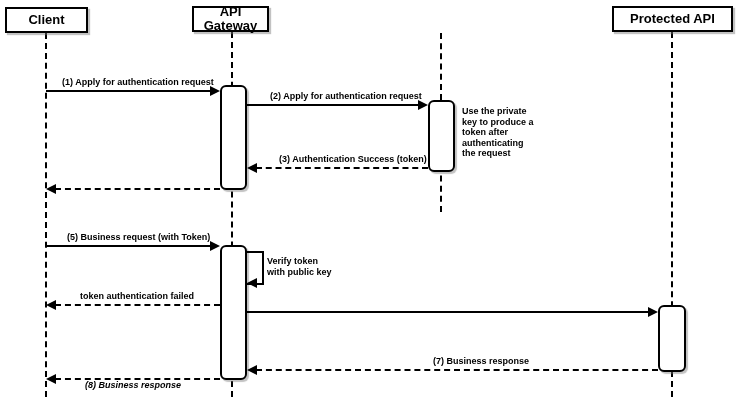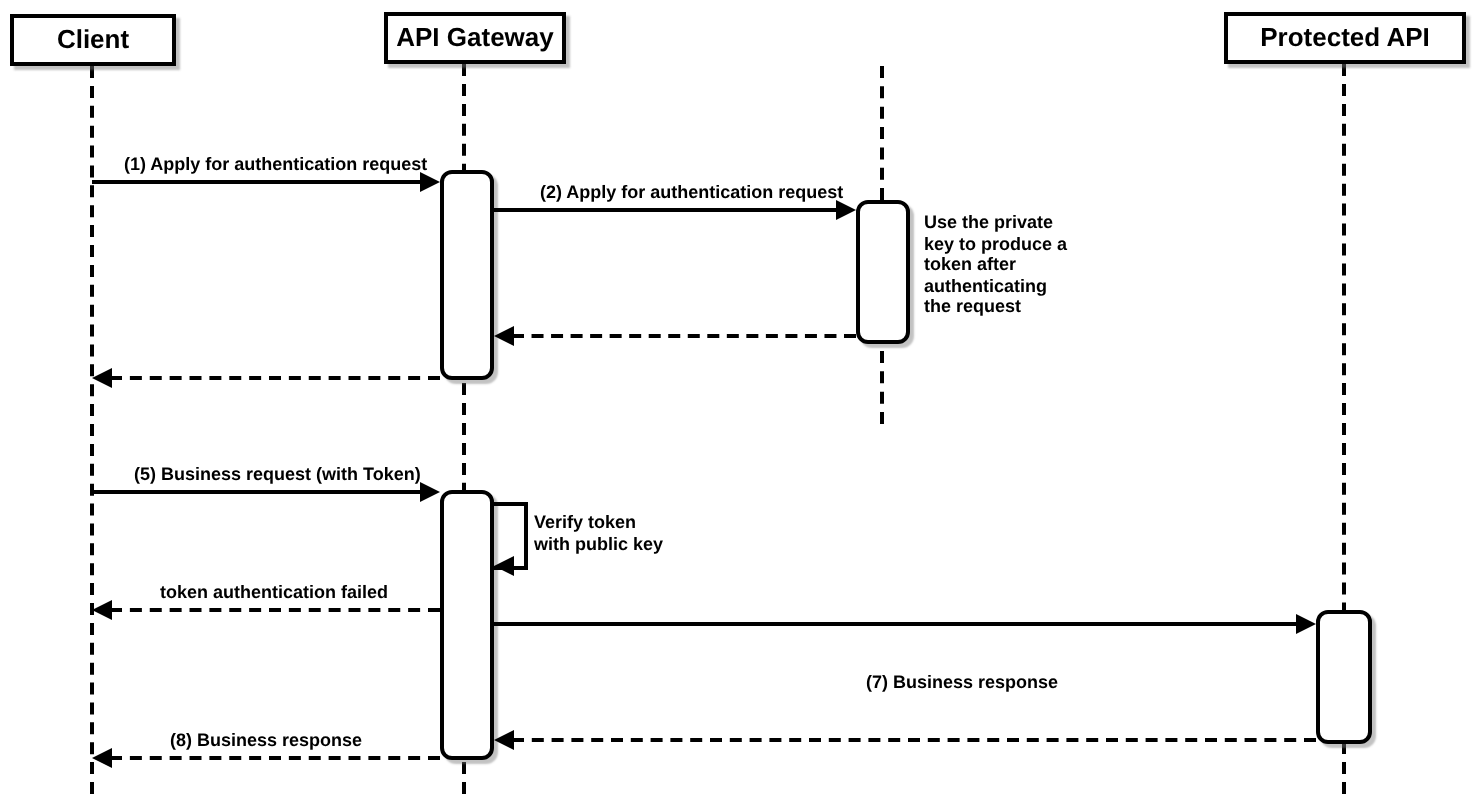--- a/index.html
+++ b/index.html
@@ -87,53 +87,54 @@
     white-space: pre-line;
     z-index: 4;
   }
 </style>
 </head>
 <body>
 
 <div id="canvas">
     <div class="actor-box" style="left: 5px; top: 7px; width: 83px; height: 26px;">Client</div>
     <div class="lifeline" style="left: 45px; top: 33px; height: 364px;"></div>
-    <div class="actor-box" style="left: 192px; top: 6px; width: 91px; height: 26px;">API Gateway</div>
+    <div class="actor-box" style="left: 192px; top: 6px; width: 77px; height: 26px;">API Gateway</div>
     <div class="lifeline" style="left: 231px; top: 32px; height: 365px;"></div>
     <div class="lifeline" style="left: 440px; top: 33px; height: 179px;"></div>
     <div class="actor-box" style="left: 612px; top: 6px; width: 121px; height: 26px;">Protected API</div>
     <div class="lifeline" style="left: 671px; top: 32px; height: 365px;"></div>
     <div class="activation" style="left: 220px; top: 85px; width: 27px; height: 105px;"></div>
     <div class="activation" style="left: 428px; top: 100px; width: 27px; height: 72px;"></div>
     <div class="activation" style="left: 220px; top: 245px; width: 27px; height: 135px;"></div>
     <div class="activation" style="left: 658px; top: 305px; width: 28px; height: 67px;"></div>
     <div class="msg-line solid" style="left: 46px; top: 90px; width: 165px;"></div>
     <div class="arrowhead right" style="left: 210px; top: 86px;"></div>
     <div class="msg-label" style="left: 62px; top: 77px;">(1) Apply for authentication request</div>
     <div class="msg-line solid" style="left: 247px; top: 104px; width: 172px;"></div>
     <div class="arrowhead right" style="left: 418px; top: 100px;"></div>
     <div class="msg-label" style="left: 270px; top: 91px;">(2) Apply for authentication request</div>
     <div class="msg-line dashed" style="left: 256px; top: 167px; width: 172px;"></div>
     <div class="arrowhead left" style="left: 247px; top: 163px;"></div>
+    <div class="msg-label" style="left: 279px; top: 154px;">(3) Authentication Success (token)</div>
     <div class="msg-line dashed" style="left: 55px; top: 188px; width: 165px;"></div>
     <div class="arrowhead left" style="left: 46px; top: 184px;"></div>
     <div class="msg-line solid" style="left: 46px; top: 245px; width: 165px;"></div>
     <div class="arrowhead right" style="left: 210px; top: 241px;"></div>
     <div class="msg-label" style="left: 67px; top: 232px;">(5) Business request (with Token)</div>
     <div class="msg-line dashed" style="left: 55px; top: 304px; width: 165px;"></div>
     <div class="arrowhead left" style="left: 46px; top: 300px;"></div>
     <div class="msg-label" style="left: 80px; top: 291px;">token authentication failed</div>
     <div class="msg-line solid" style="left: 247px; top: 311px; width: 402px;"></div>
     <div class="arrowhead right" style="left: 648px; top: 307px;"></div>
     <div class="msg-line dashed" style="left: 256px; top: 369px; width: 402px;"></div>
     <div class="arrowhead left" style="left: 247px; top: 365px;"></div>
-    <div class="msg-label" style="left: 408px; top: 336px; padding-left: 25px;">(7) Business response</div>
+    <div class="msg-label" style="left: 408px; top: 356px; padding-left: 25px;">(7) Business response</div>
     <div class="msg-line dashed" style="left: 55px; top: 378px; width: 165px;"></div>
     <div class="arrowhead left" style="left: 46px; top: 374px;"></div>
-    <div class="msg-label" style="left: 85px; top: 365px;">(8) Business response</div>
+    <div class="msg-label" style="left: 85px; top: 380px; font-style: italic;">(8) Business response</div>
     <div class="self-loop" style="left: 247px; top: 251px; width: 17px; height: 34px;"></div>
     <div class="arrowhead left" style="left: 247px; top: 278px;"></div>
     <div class="free-label" style="left: 267px; top: 256px;">Verify token
 with public key</div>
     <div class="free-label" style="left: 462px; top: 106px; width: 86px;">Use the private
 key to produce a
 token after
 authenticating
 the request</div>
   </div>

